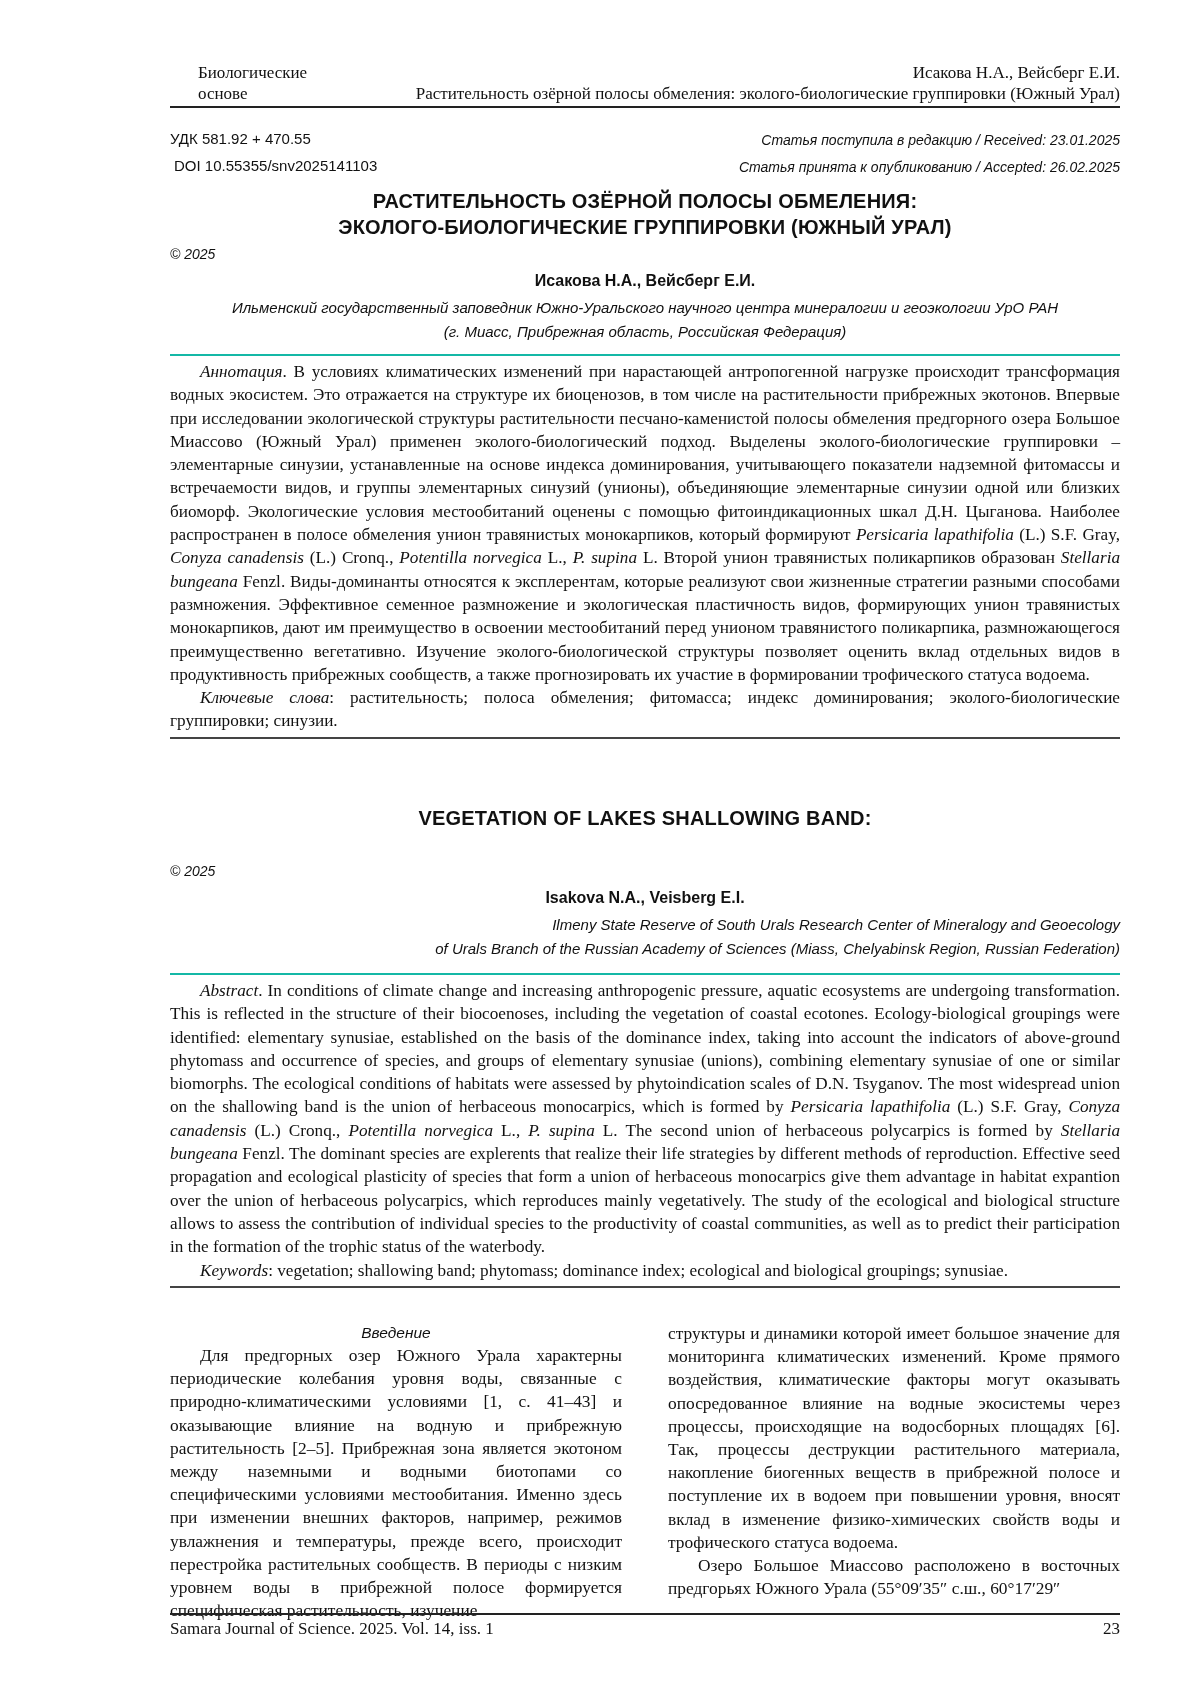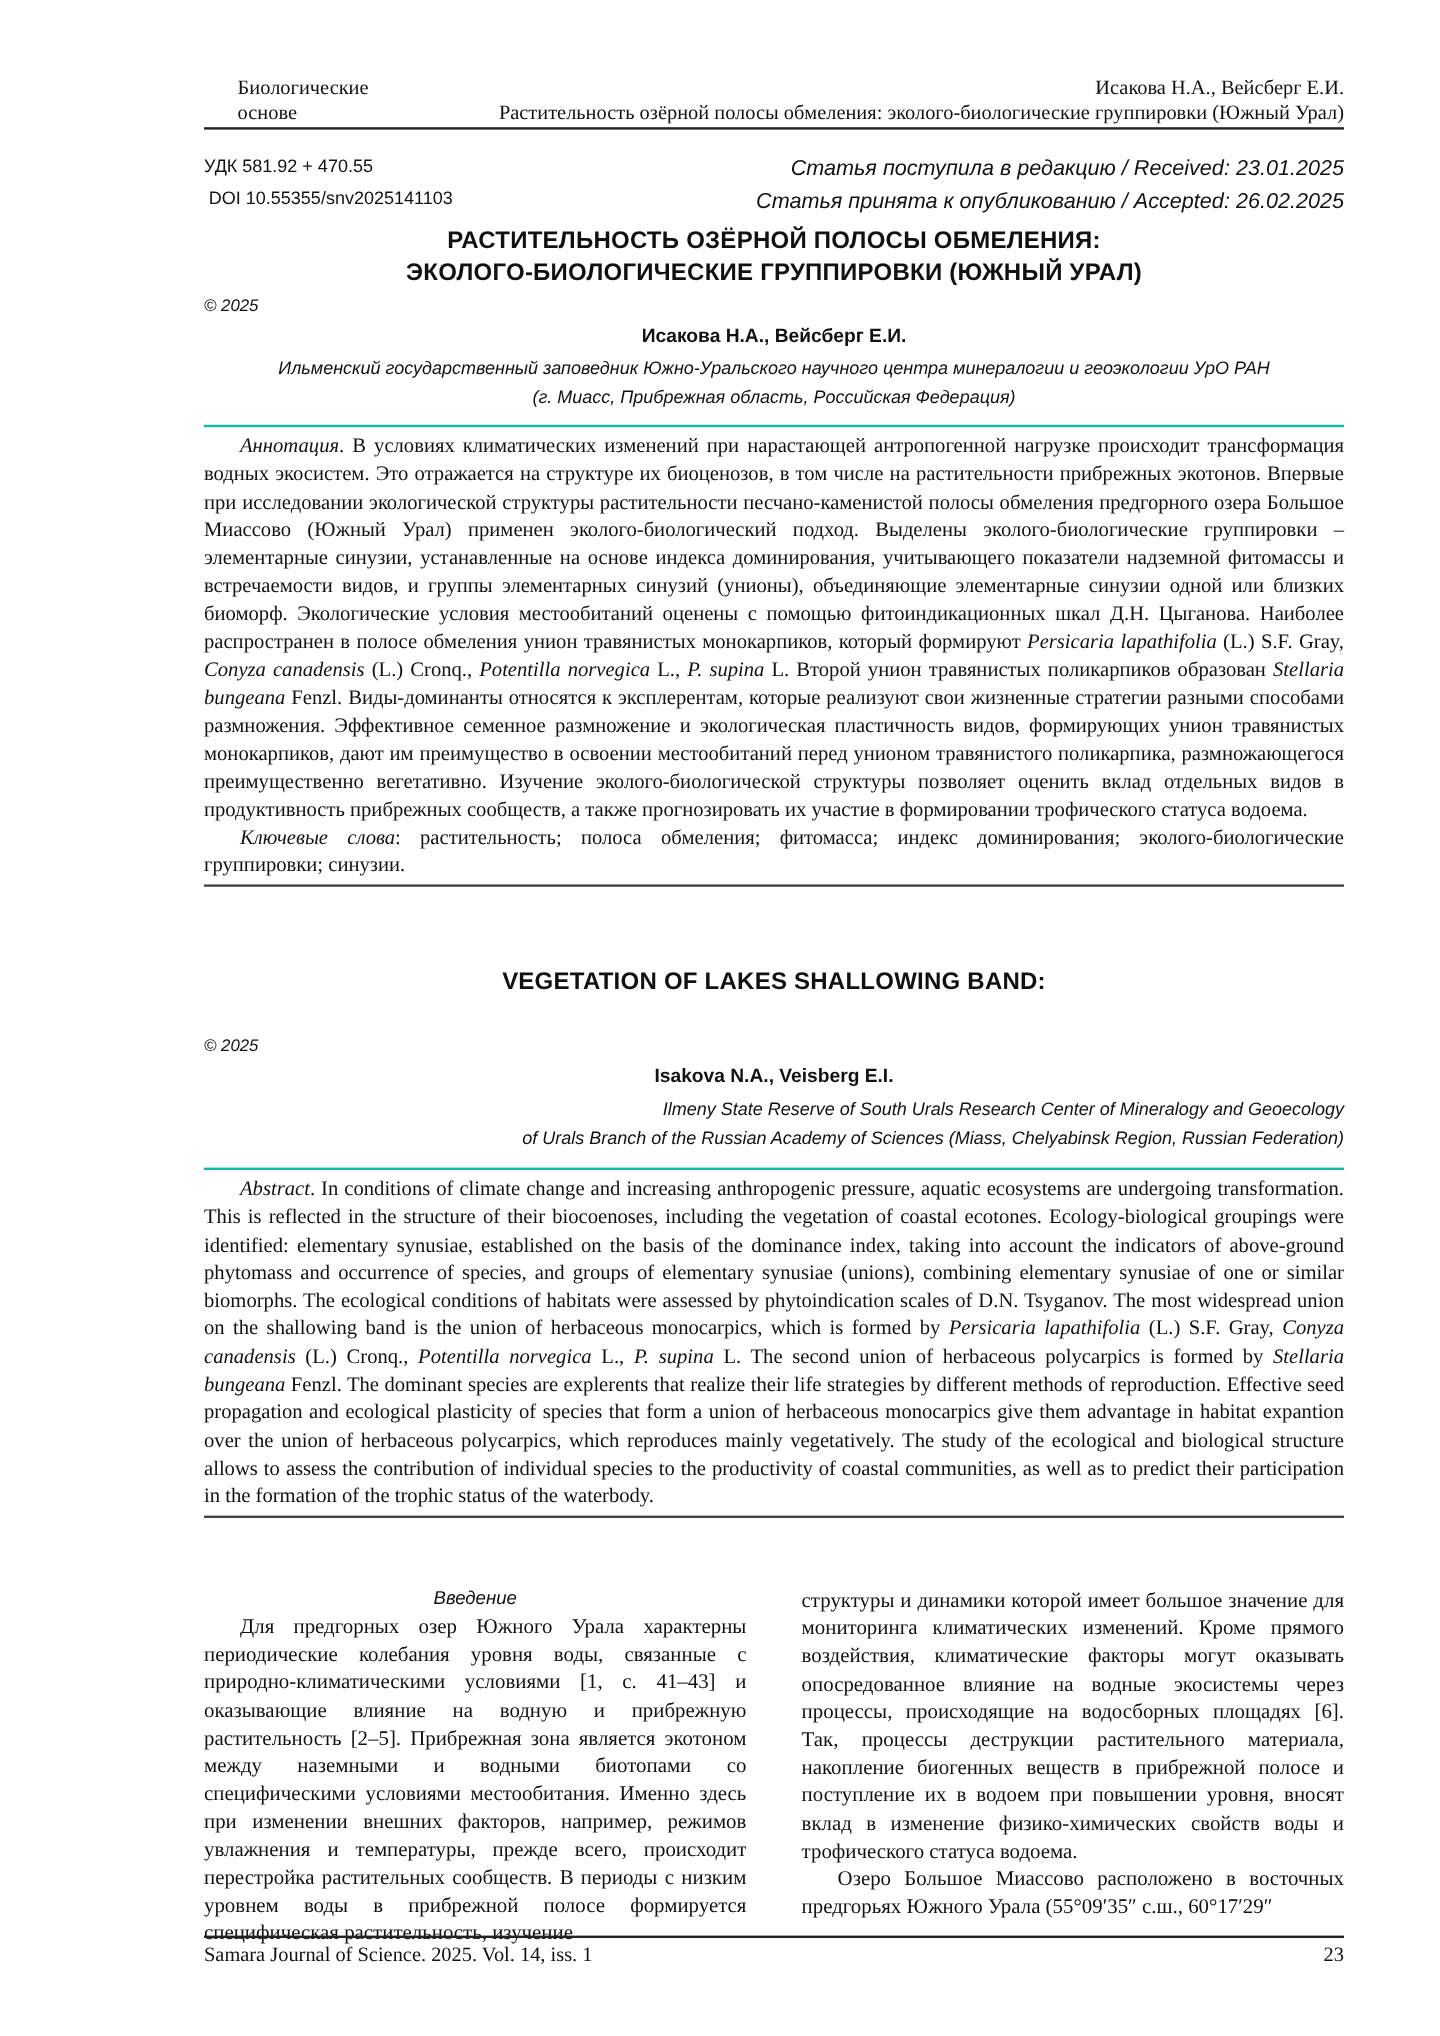--- a/index.html
+++ b/index.html
@@ -9,21 +9,21 @@
     .sans { font-family: "Liberation Sans", "DejaVu Sans", sans-serif; }
 
     
     .run-head { position: absolute; top: 62px; left: 0; width: 950px; height: 44px; border-bottom: 2px solid #222; font-size: 17px; }
     .run-left { position: absolute; left: 0; top: 0; line-height: 21px; margin-left: 28px; }
     .run-right { position: absolute; right: 0; top: 0; text-align: right; line-height: 21px; }
 
     .meta { position: absolute; top: 125px; left: 0; width: 950px; font-size: 15px; }
     .meta-left { position: absolute; left: 0; top: 0; line-height: 27px; }
     .meta-left div:nth-child(2) { padding-left: 4px; }
-    .meta-right { position: absolute; right: 0; top: 2px; text-align: right; font-style: italic; line-height: 27px; font-size: 18px; }
+    .meta-right { position: absolute; right: 0; top: 2px; text-align: right; font-style: italic; line-height: 27px; font-size: 14px; }
 
     .title { position: absolute; left: 0; width: 950px; text-align: center; font-weight: bold; font-size: 20px; line-height: 26px; letter-spacing: 0.2px; }
     .copy { position: absolute; left: 0; font-size: 14px; font-style: italic; }
     .authors { position: absolute; left: 0; width: 950px; text-align: center; font-weight: bold; font-size: 16px; }
     .affil { position: absolute; left: 0; width: 950px; text-align: center; font-style: italic; font-size: 15px; line-height: 24px; }
 
     .abstract { position: absolute; left: 0; width: 950px; border-top: 2px solid #14b8a6; border-bottom: 2px solid #444; font-size: 17.2px; line-height: 23.3px; text-align: justify; padding: 4px 0 4px 0; hyphens: auto; }
     .abstract p { margin: 0; text-indent: 30px; }
     .abstract .lbl { font-style: italic; }
     .abstract i { font-style: italic; }
@@ -87,20 +87,21 @@
   </div>
   <div class="copy sans" style="top:863px;">© 2025</div>
   <div class="authors sans" style="top:889px;">Isakova N.A., Veisberg E.I.</div>
   <div class="affil sans" style="top:913px;text-align:right;">
     <div>Ilmeny State Reserve of South Urals Research Center of Mineralogy and Geoecology</div>
     <div>of Urals Branch of the Russian Academy of Sciences (Miass, Chelyabinsk Region, Russian Federation)</div>
   </div>
 
   <div class="abstract serif" style="top:973px;">
     <p><span class="lbl">Abstract</span><span>. In conditions of climate change and increasing anthropogenic pressure, aquatic ecosystems are undergoing transformation. This is reflected in the structure of their biocoenoses, including the vegetation of coastal ecotones. Ecology-biological groupings were identified: elementary synusiae, established on the basis of the dominance index, taking into account the indicators of above-ground phytomass and occurrence of species, and groups of elementary synusiae (unions), combining elementary synusiae of one or similar biomorphs. The ecological conditions of habitats were assessed by phytoindication scales of D.N. Tsyganov. The most widespread union on the shallowing band is the union of herbaceous monocarpics, which is formed by </span><i>Persicaria lapathifolia</i><span> (L.) S.F. Gray, </span><i>Conyza canadensis</i><span> (L.) Cronq., </span><i>Potentilla norvegica</i><span> L., </span><i>P. supina</i><span> L. The second union of herbaceous polycarpics is formed by </span><i>Stellaria bungeana</i><span> Fenzl. The dominant species are explerents that realize their life strategies by different methods of reproduction. Effective seed propagation and ecological plasticity of species that form a union of herbaceous monocarpics give them advantage in habitat expantion over the union of herbaceous polycarpics, which reproduces mainly vegetatively. The study of the ecological and biological structure allows to assess the contribution of individual species to the productivity of coastal communities, as well as to predict their participation in the formation of the trophic status of the waterbody.</span></p>
+    <p><span class="lbl">Keywords</span><span>: vegetation; shallowing band; phytomass; dominance index; ecological and biological groupings; synusiae.</span></p>
   </div>
 
   <div class="cols serif">
     <div class="col left">
       <div class="sec-head sans">Введение</div>
       <p>Для предгорных озер Южного Урала характерны периодические колебания уровня воды, связанные с природно-климатическими условиями [1, с. 41–43] и оказывающие влияние на водную и прибрежную растительность [2–5]. Прибрежная зона является экотоном между наземными и водными биотопами со специфическими условиями местообитания. Именно здесь при изменении внешних факторов, например, режимов увлажнения и температуры, прежде всего, происходит перестройка растительных сообществ. В периоды с низким уровнем воды в прибрежной полосе формируется специфическая растительность, изучение</p>
     </div>
     <div class="col right">
       <p class="noind">структуры и динамики которой имеет большое значение для мониторинга климатических изменений. Кроме прямого воздействия, климатические факторы могут оказывать опосредованное влияние на водные экосистемы через процессы, происходящие на водосборных площадях [6]. Так, процессы деструкции растительного материала, накопление биогенных веществ в прибрежной полосе и поступление их в водоем при повышении уровня, вносят вклад в изменение физико-химических свойств воды и трофического статуса водоема.</p>
       <p>Озеро Большое Миассово расположено в восточных предгорьях Южного Урала (55°09′35″ с.ш., 60°17′29″</p>

